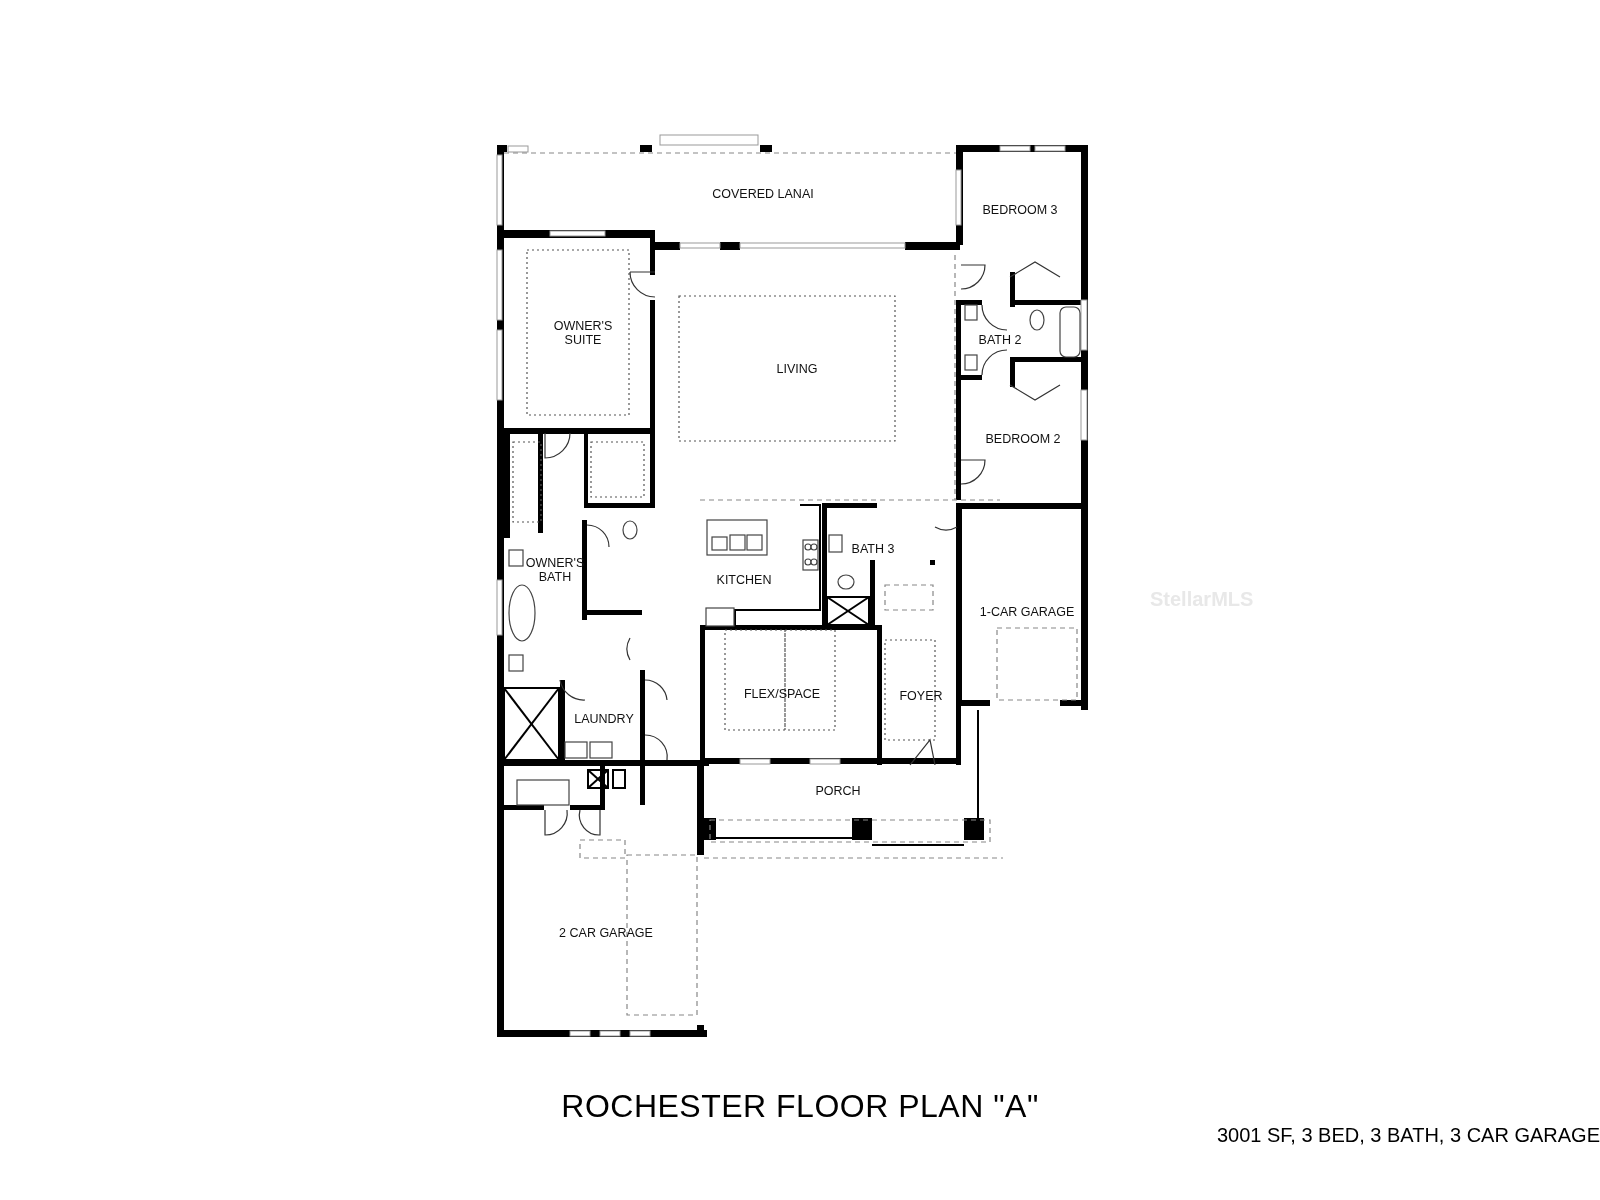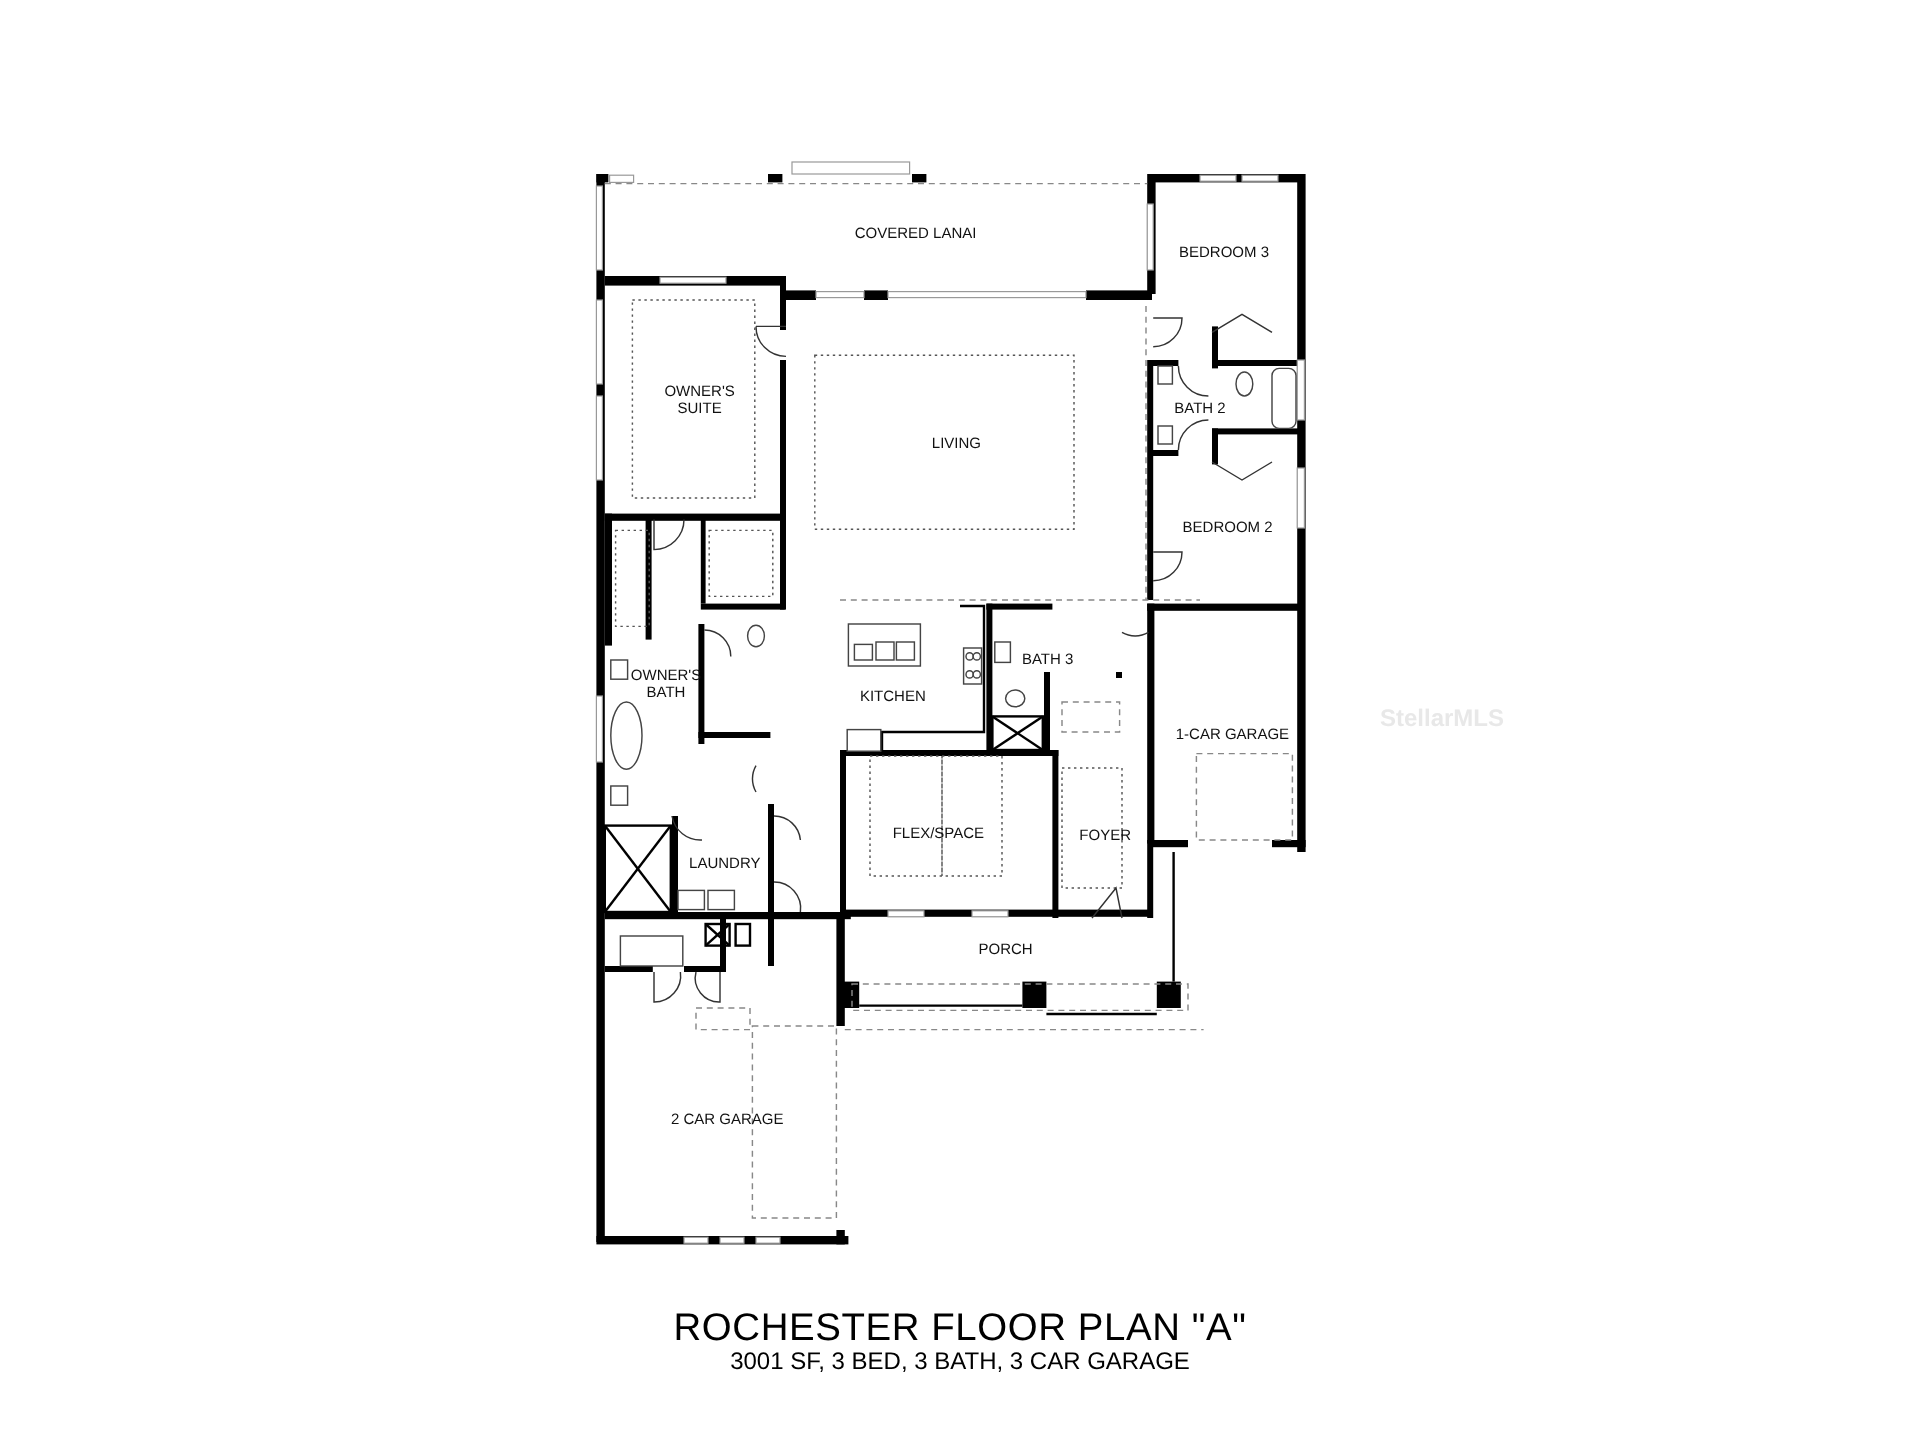--- a/index.html
+++ b/index.html
@@ -8,21 +8,21 @@
   .w { fill:#000; }
   .thin { stroke:#000; stroke-width:2; fill:none; }
   .dash { stroke:#888; stroke-width:1.2; stroke-dasharray:5 4; fill:none; }
   .dot { stroke:#555; stroke-width:1.2; stroke-dasharray:2 3; fill:none; }
   .win { fill:#fff; stroke:#999; stroke-width:1; }
   .door { stroke:#333; stroke-width:1.2; fill:none; }
   .fix { stroke:#444; stroke-width:1.2; fill:#fff; }
   .lbl { font-family:"Liberation Sans", sans-serif; font-size:12.5px; fill:#111; text-anchor:middle; }
   .title { position:absolute; left:0; width:1600px; text-align:center; color:#000; font-family:"Liberation Sans", sans-serif; }
   .t1 { top:1088px; font-size:32px; letter-spacing:0.5px; }
-  .t2 { top:1124px; font-size:20px; }
+  .t2 { top:1124px; font-size:20px;text-align:right; }
   .watermark { position:absolute; left:1150px; top:588px; font-size:20px; color:#e8e8e8; font-family:"Liberation Sans", sans-serif; font-weight:bold; }
 </style>
 </head>
 <body>
 
 <div class="watermark">StellarMLS</div>
 
 <svg id="plan" viewBox="0 0 1600 1200">
 
   <rect class="w" x="497" y="145" width="7" height="890"></rect>

